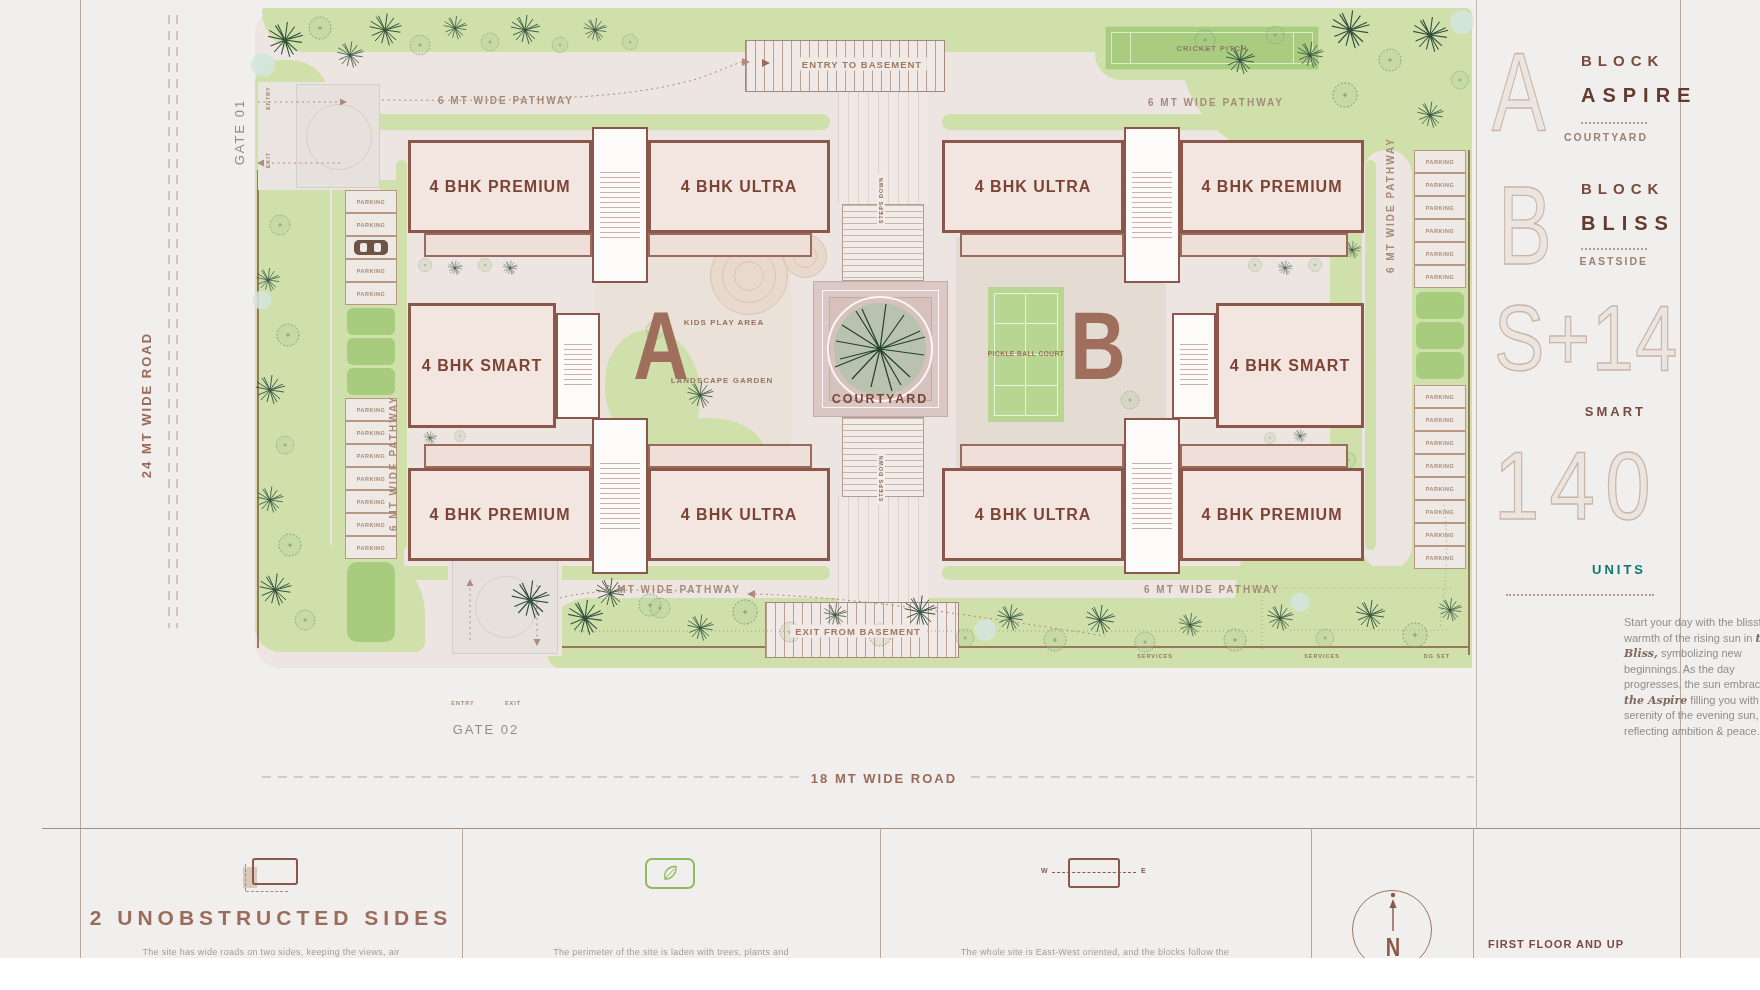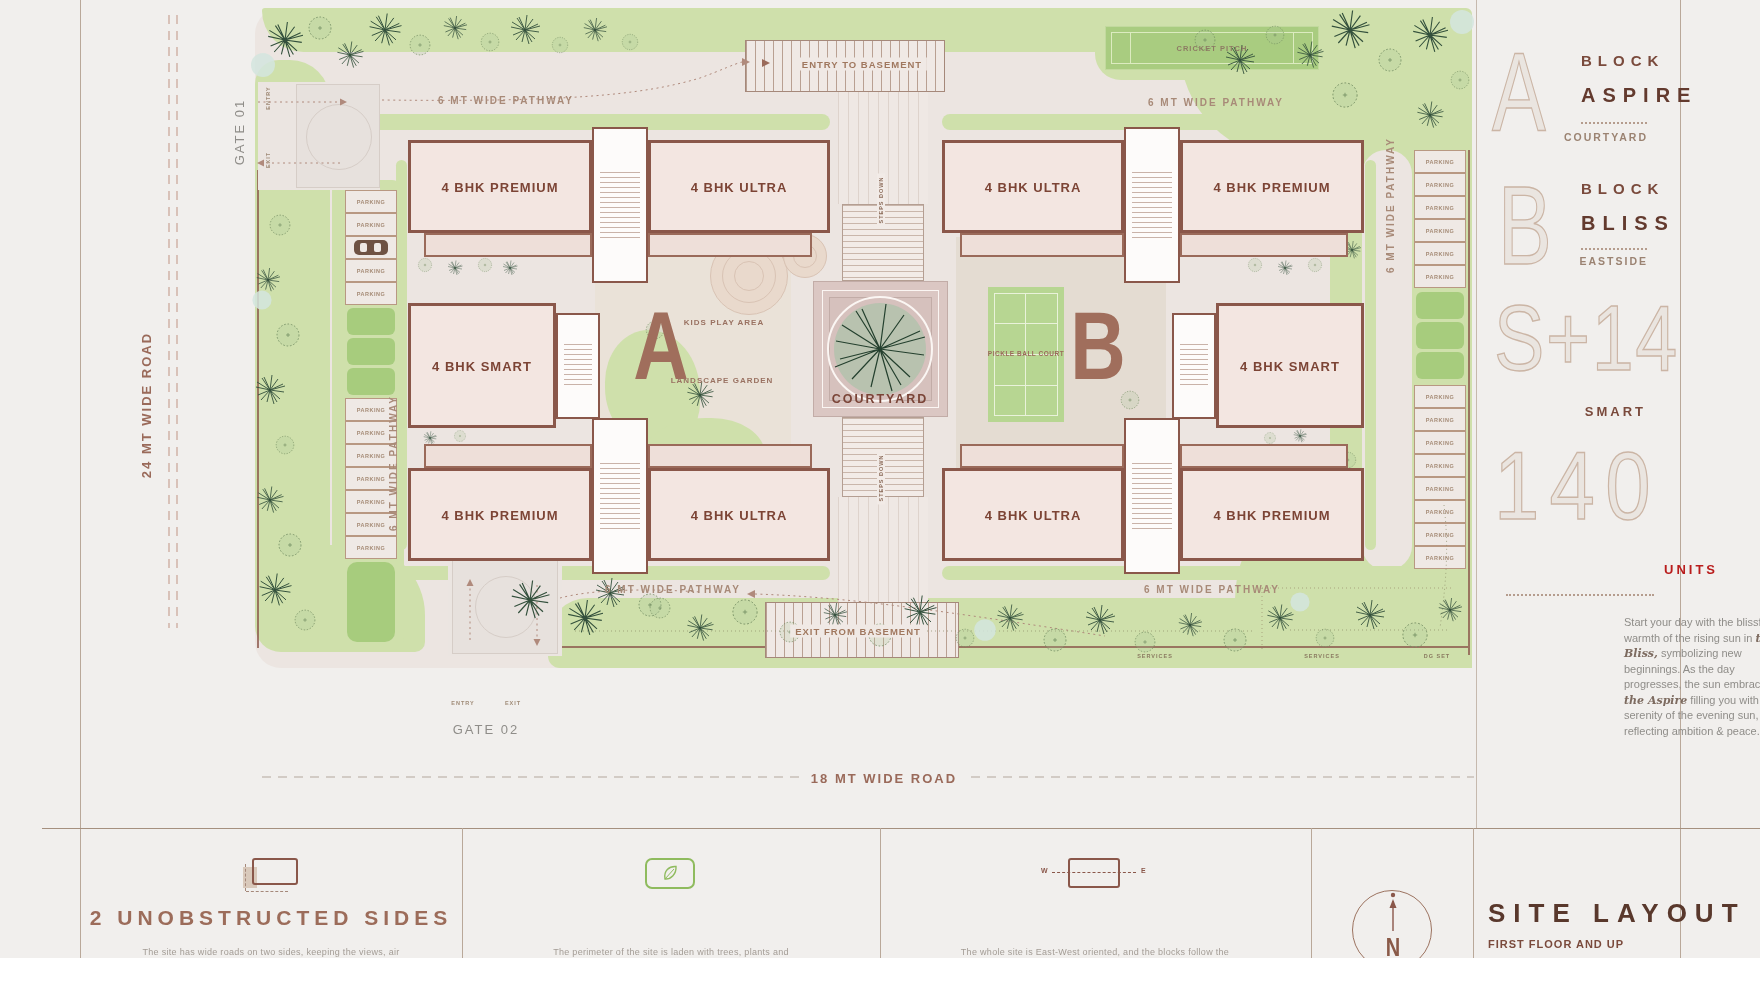--- a/index.html
+++ b/index.html
@@ -3,21 +3,21 @@
 <meta charset="utf-8">
 <style>
   html,body{margin:0;padding:0;background:#f1efed;}
   #page{position:relative;width:1760px;height:990px;background:#f1efed;overflow:hidden;
         font-family:"Liberation Sans",sans-serif;}
   .abs{position:absolute;}
   .c{position:absolute;transform:translate(-50%,-50%);white-space:nowrap;}
   .cv{position:absolute;transform:translate(-50%,-50%) rotate(-90deg);white-space:nowrap;}
   .lbl{font-weight:700;color:#a88a78;letter-spacing:2px;font-size:10px;}
   .tiny{font-weight:700;color:#a08b77;letter-spacing:1px;font-size:5.5px;}
-  .unit{font-weight:700;color:#7c4435;letter-spacing:1px;font-size:13px;}
+  .unit{font-weight:700;color:#7c4435;letter-spacing:1px;font-size:16px;}
   .gate{font-weight:400;color:#8f8d89;letter-spacing:2px;font-size:13px;}
   .road{font-weight:700;color:#9a6a5a;letter-spacing:2px;font-size:13px;}
   .green{background:#cfe0ab;}
   .pathc{background:#ece5e1;}
   .wall{background:#8a574a;opacity:.78;}
   .panelL{background:#eae2d8;}
   .panelR{background:#e4dcd2;}
   .bldg{position:absolute;background:#f3e6e1;border:3px solid #8a574a;box-sizing:border-box;}
   .band{position:absolute;background:#eedfd9;border:2px solid #9a6a5a;box-sizing:border-box;}
   .core{position:absolute;background:#fdfbfa;border:2.5px solid #8a574a;box-sizing:border-box;}
@@ -383,21 +383,21 @@
 
   <div class="outline" style="left:1498px;top:170px;font-size:112px;transform:scale(0.72,1);">B</div>
   <div class="sbTitle" style="left:1581px;top:180px;font-size:15px;letter-spacing:6px;">BLOCK</div>
   <div class="sbTitle" style="left:1581px;top:212px;font-size:20px;letter-spacing:7px;color:#633a2e;">BLISS</div>
   <div class="dots" style="left:1581px;top:248px;width:66px;"></div>
   <div class="abs" style="left:1540px;top:255px;width:108px;text-align:right;font-size:10.5px;font-weight:700;letter-spacing:2px;color:#9b8372;">EASTSIDE</div>
 
   <div class="outline" style="left:1494px;top:292px;font-size:92px;letter-spacing:2px;transform:scale(0.82,1);">S+14</div>
   <div class="abs" style="left:1500px;top:404px;width:146px;text-align:right;font-size:13px;font-weight:700;letter-spacing:3px;color:#7a4a3c;">SMART</div>
   <div class="outline" style="left:1494px;top:438px;font-size:96px;letter-spacing:12px;transform:scale(0.85,1);">140</div>
-  <div class="abs" style="left:1572px;top:562px;width:146px;text-align:right;font-size:13px;font-weight:700;letter-spacing:3px;color:#b91c1c;">UNITS</div>
+  <div class="abs" style="left:1500px;top:562px;width:146px;text-align:right;font-size:13px;font-weight:700;letter-spacing:3px;color:#0f766e;">UNITS</div>
 
   <div class="dots" style="left:1506px;top:594px;width:148px;"></div>
 
   <p class="para" style="left:1580px;top:604px;margin-left:44px;">
     <span>Start your day with the blissful warmth of the rising sun in </span><span class="em">the Bliss,</span><span> symbolizing new beginnings. As the day progresses, the sun embraces </span><span class="em">the Aspire</span><span> filling you with serenity of the evening sun, reflecting ambition &amp; peace.</span>
   </p>
 
   <div class="abs" style="left:243px;top:858px;width:58px;height:38px;">
     <div class="abs" style="left:0;top:9px;width:14px;height:21px;background:#d9c9bb;"></div>
     <div class="abs" style="left:2px;top:6px;height:27px;border-left:1px dashed #a5887a;"></div>
@@ -426,17 +426,16 @@
 
   <div class="abs" style="left:1352px;top:890px;width:80px;height:80px;border:1.5px solid #9c7360;border-radius:50%;box-sizing:border-box;">
     <svg width="80" height="80" style="position:absolute;left:0;top:0;">
       <circle cx="40" cy="4" r="2.2" fill="#8a574a"></circle>
       <path d="M40 10 V40" stroke="#8a574a" stroke-width="1.4"></path>
       <polygon points="36.5,17 40,8 43.5,17" fill="#8a574a"></polygon>
     </svg>
     <div class="c" style="left:40px;top:56px;font-size:25px;font-weight:700;color:#8a5a48;transform:translate(-50%,-50%) scaleX(0.8);">N</div>
   </div>
 
-  <div class="abs" style="left:1488px;top:898px;font-size:26px;font-weight:700;letter-spacing:8px;color:#59382c;">SITE LAYOUT</div>
   <div class="abs" style="left:1488px;top:938px;font-size:11px;font-weight:700;letter-spacing:1px;color:#7a4a3c;">FIRST FLOOR AND UP</div>
 
   <div class="abs" style="left:0;top:958px;width:1760px;height:32px;background:#ffffff;"></div>
 </div>
 
 </body></html>

